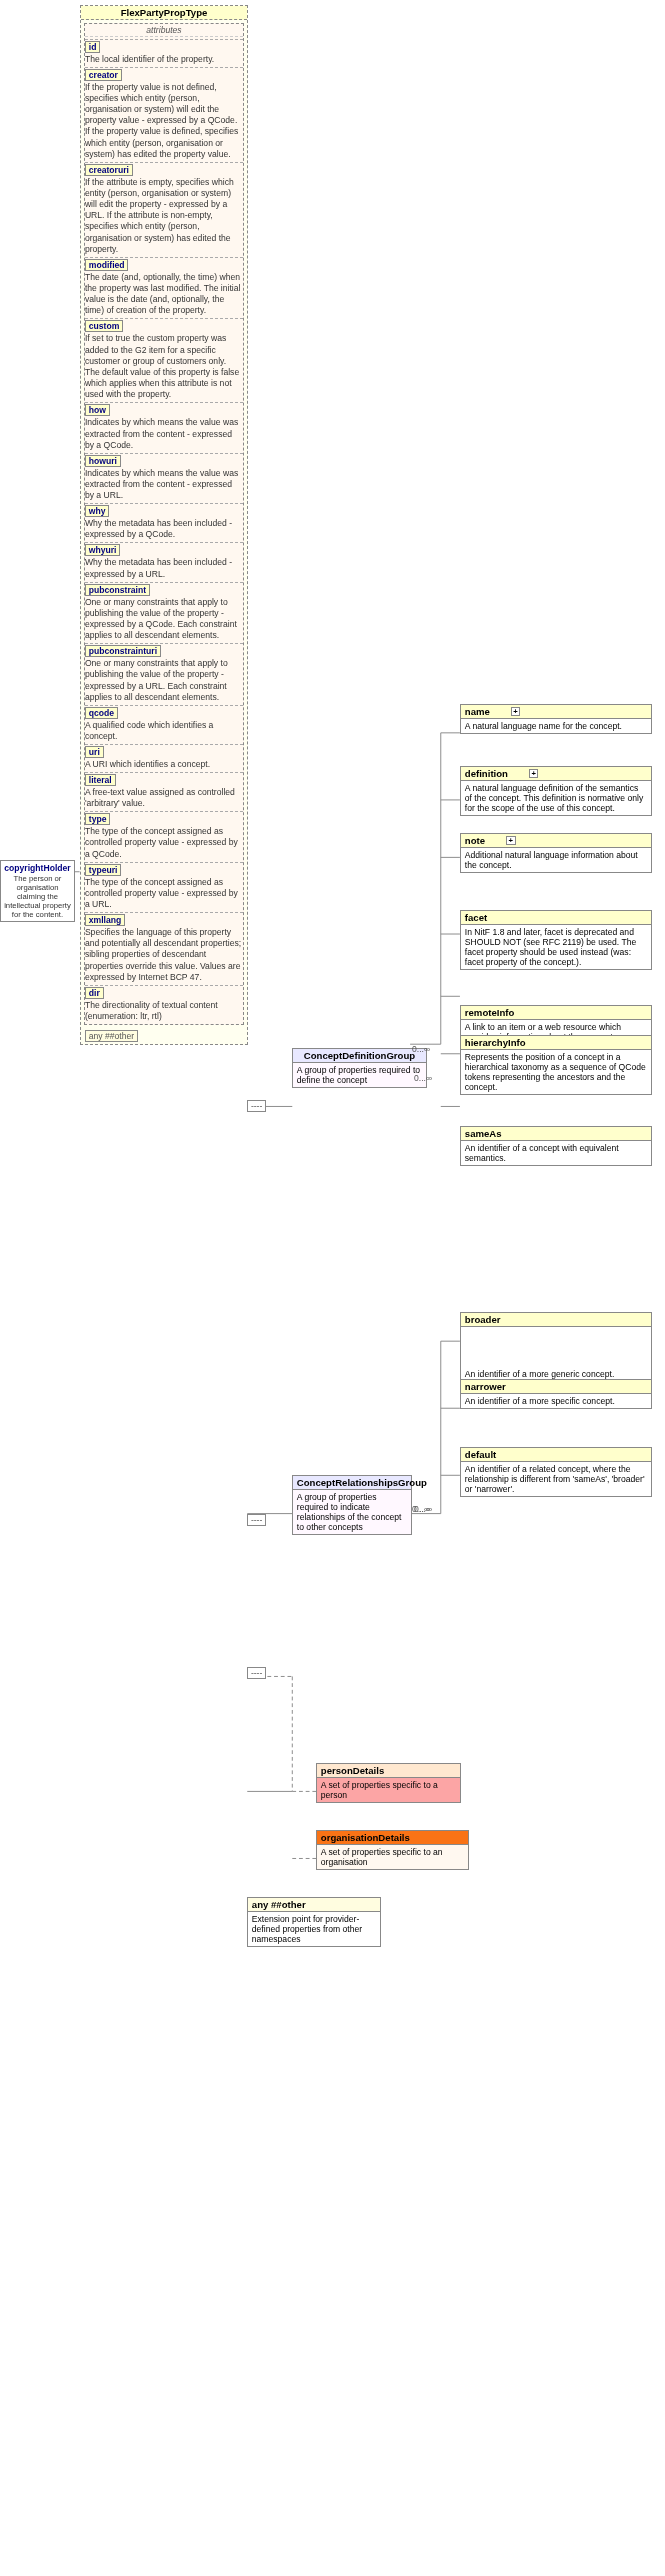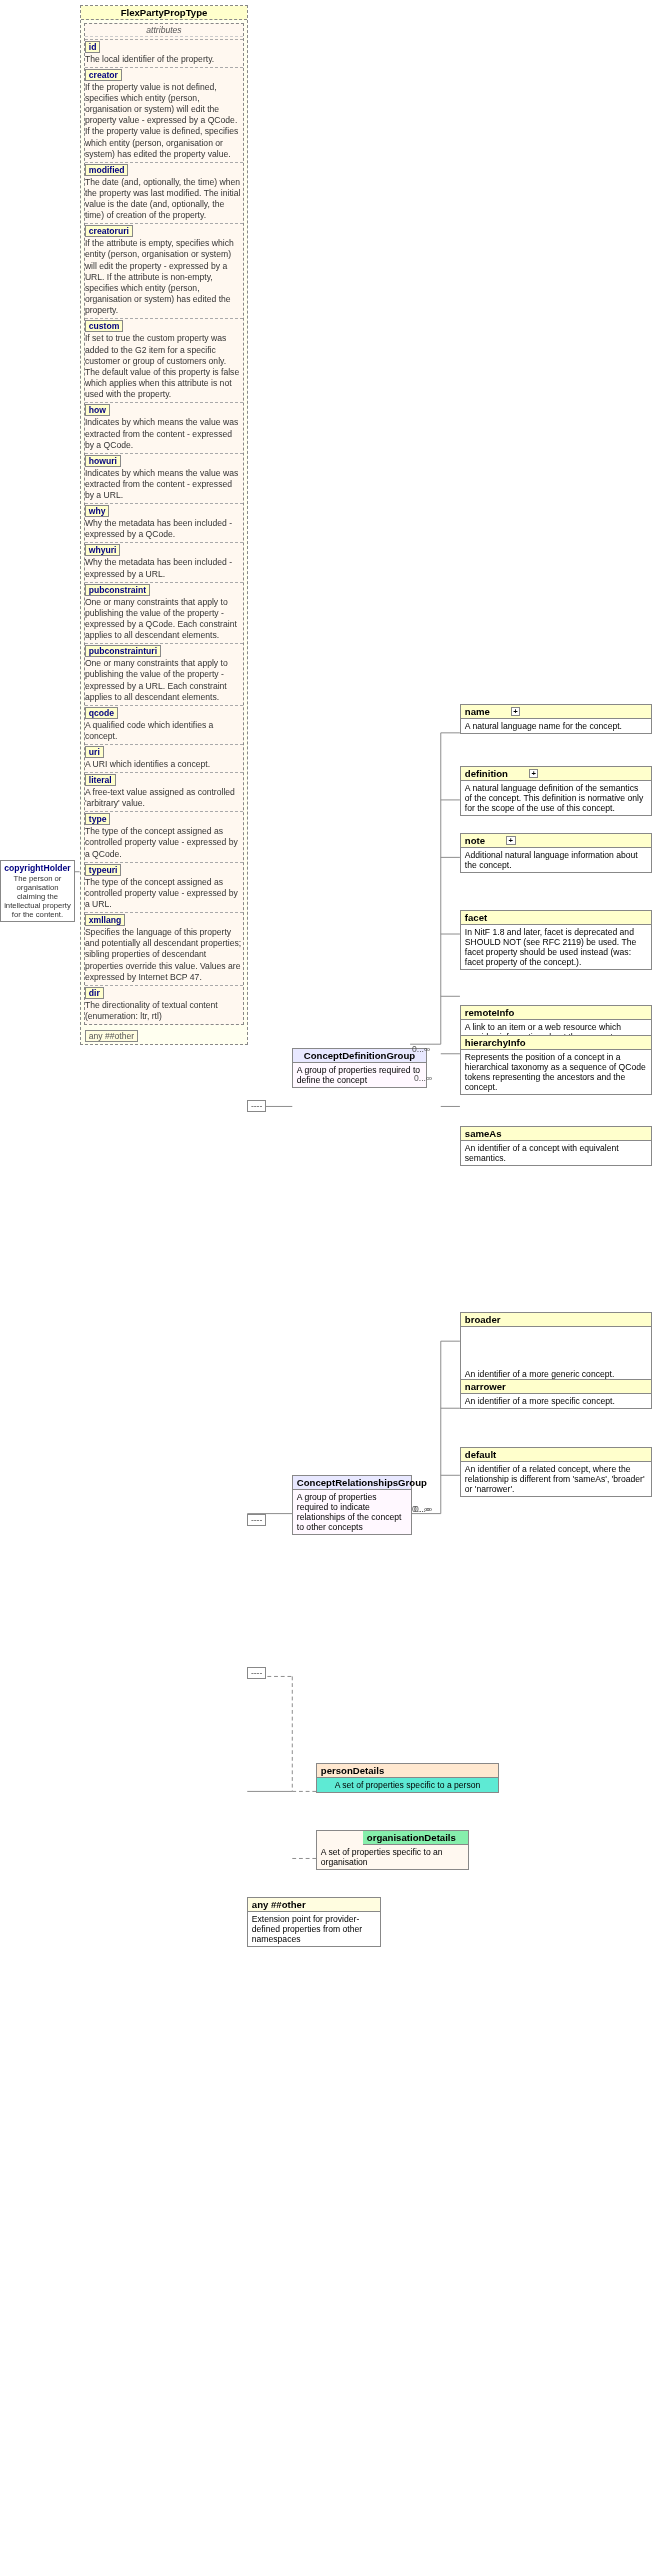--- a/index.html
+++ b/index.html
@@ -209,27 +209,27 @@
         <div class="item-label-box">id</div>
         <div class="item-desc-text">The local identifier of the property.</div>
       </div>
 
       <div class="item-block">
         <div class="item-label-box">creator</div>
         <div class="item-desc-text">If the property value is not defined, specifies which entity (person, organisation or system) will edit the property value - expressed by a QCode. If the property value is defined, specifies which entity (person, organisation or system) has edited the property value.</div>
       </div>
 
       <div class="item-block">
+        <div class="item-label-box">creatoruri</div>
+        <div class="item-desc-text">If the attribute is empty, specifies which entity (person, organisation or system) will edit the property - expressed by a URL. If the attribute is non-empty, specifies which entity (person, organisation or system) has edited the property.</div>
+      </div>
+
+      <div class="item-block">
         <div class="item-label-box">modified</div>
         <div class="item-desc-text">The date (and, optionally, the time) when the property was last modified. The initial value is the date (and, optionally, the time) of creation of the property.</div>
-      </div>
-
-      <div class="item-block">
-        <div class="item-label-box">creatoruri</div>
-        <div class="item-desc-text">If the attribute is empty, specifies which entity (person, organisation or system) will edit the property - expressed by a URL. If the attribute is non-empty, specifies which entity (person, organisation or system) has edited the property.</div>
       </div>
 
       <div class="item-block">
         <div class="item-label-box">custom</div>
         <div class="item-desc-text">If set to true the custom property was added to the G2 item for a specific customer or group of customers only. The default value of this property is false which applies when this attribute is not used with the property.</div>
       </div>
 
       <div class="item-block">
         <div class="item-label-box">how</div>
         <div class="item-desc-text">Indicates by which means the value was extracted from the content - expressed by a QCode.</div>
@@ -385,29 +385,29 @@
     <div style="padding:1.9px 3.8px; font-size:8.6px;">An identifier of a more specific concept.</div>
   </div>
 
   <div class="right-box" style="left:460px; top:1447px; width:192px;">
     <div class="right-box-title">
       <span>default</span>
     </div>
     <div style="padding:1.9px 3.8px; font-size:8.6px;">An identifier of a related concept, where the relationship is different from 'sameAs', 'broader' or 'narrower'.</div>
   </div>
 
-  <div class="right-box" style="left:316px; top:1763px; width:183px; background:#5eead4;text-align:center;">
+  <div class="right-box" style="left:316px; top:1763px; width:145px; background:#fca5a5;">
     <div class="right-box-title" style="background:#ffe8d0;">
       <span>personDetails</span>
     </div>
     <div style="padding:1.9px 3.8px; font-size:8.6px;">A set of properties specific to a person</div>
   </div>
 
   <div class="right-box" style="left:316px; top:1830px; width:153px; background:#fff8f0;">
-    <div class="right-box-title" style="background:#86efac;margin-left:46px;">
+    <div class="right-box-title" style="background:#f97316;">
       <span>organisationDetails</span>
     </div>
     <div style="padding:1.9px 3.8px; font-size:8.6px;">A set of properties specific to an organisation</div>
   </div>
 
   <div class="right-box" style="left:247px; top:1897px; width:134px;">
     <div class="right-box-title" style="background:#fffde0;">
       <span>any ##other</span>
     </div>
     <div style="padding:1.9px 3.8px; font-size:8.6px;">Extension point for provider-defined properties from other namespaces</div>

